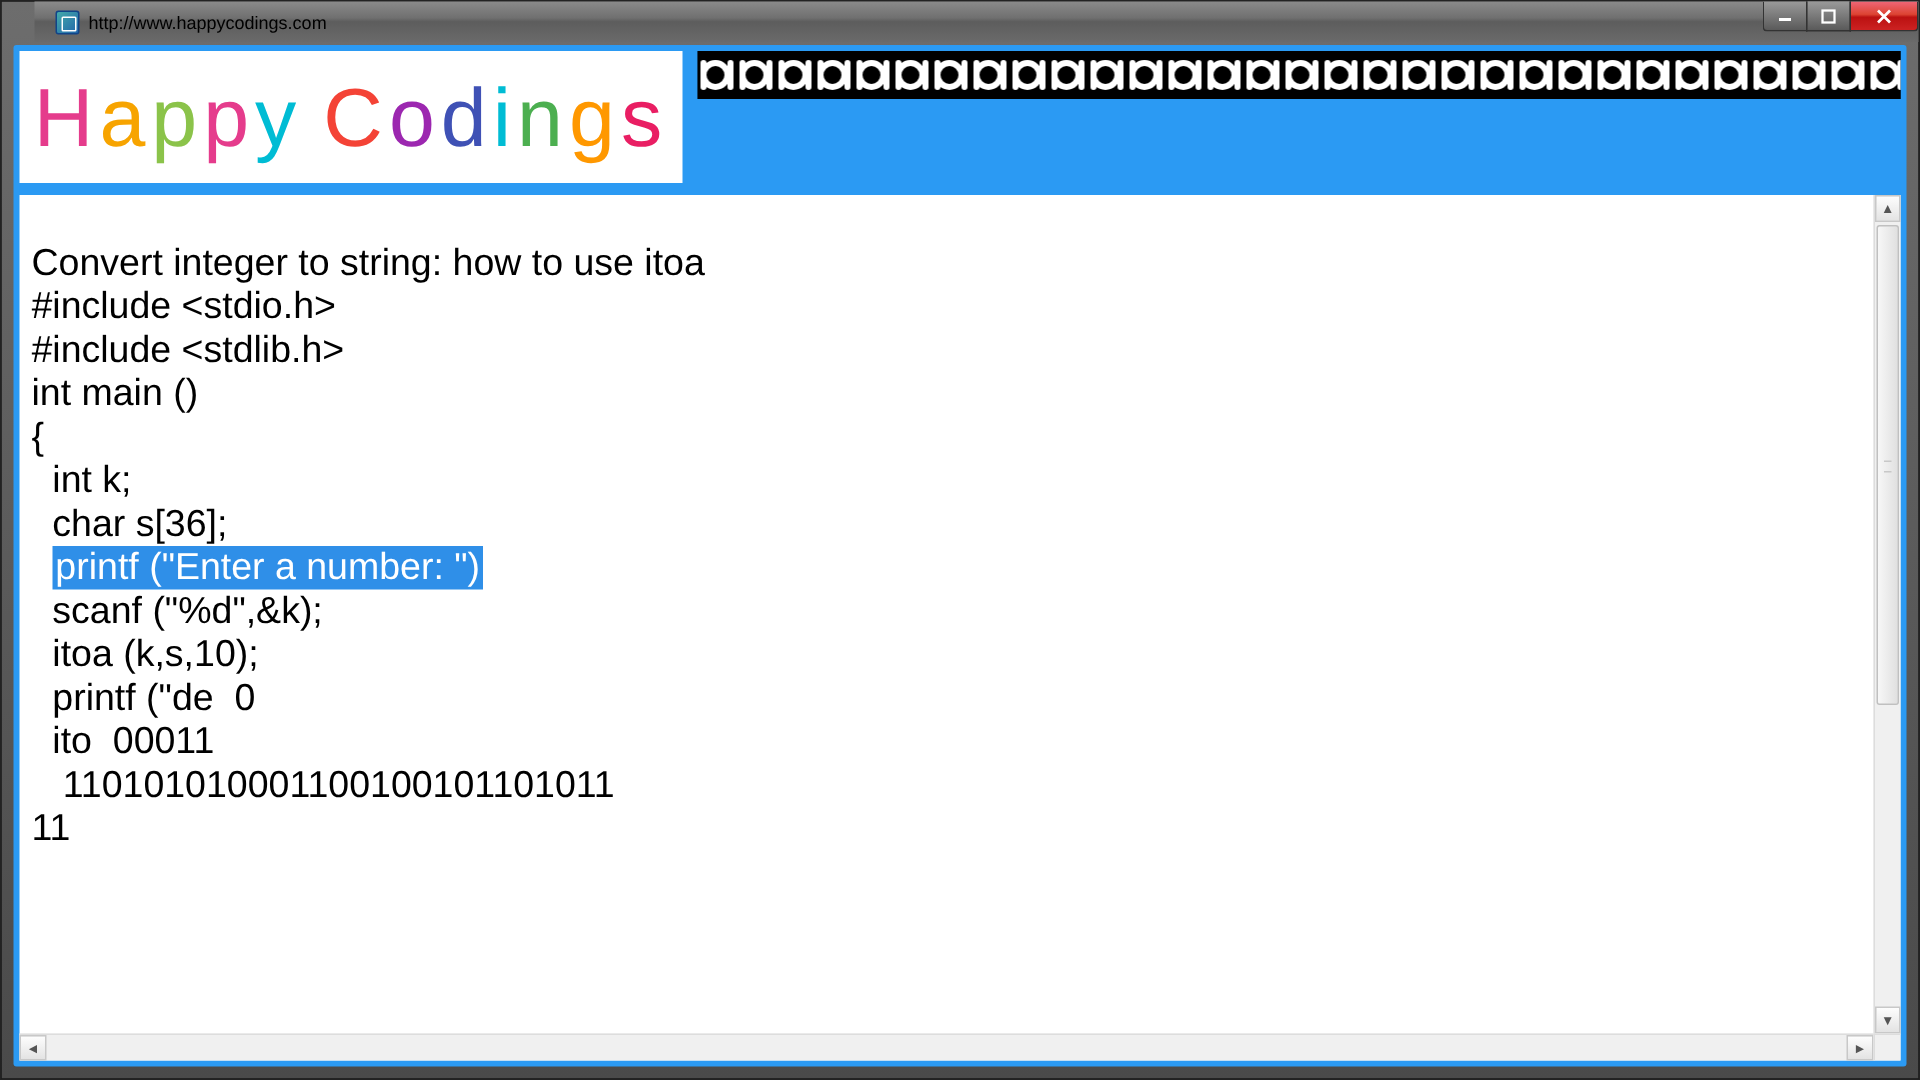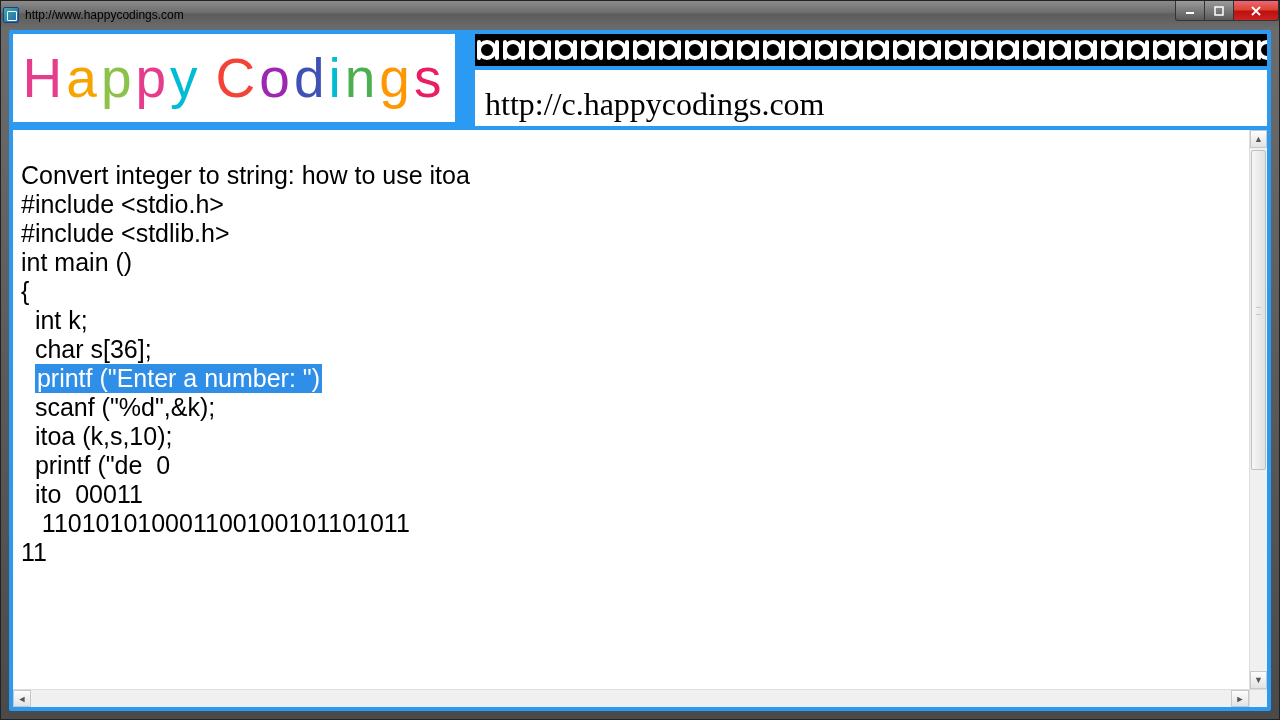--- a/index.html
+++ b/index.html
@@ -9,22 +9,23 @@
   .window {
     position: absolute;
     left: 0; top: 0; width: 1280px; height: 720px;
     background: linear-gradient(#6d6d6d, #4a4a4a);
     border: 1px solid #222;
   }
   .titlebar {
     height: 27px;
     background: linear-gradient(#8a8a8a 0%, #707070 40%, #5d5d5d 50%, #6a6a6a 100%);
     display: flex; align-items: center;
-    padding-left: 2px;
+    padding-left: 14px;
     position: relative;
+    margin-left: 22px;
   }
   .titlebar .favicon {
     width: 16px; height: 16px; margin-right: 6px;
     background: linear-gradient(135deg,#4aa 0%, #26a 100%);
     border: 1px solid #148; border-radius: 2px;
     display: inline-block; position: relative;
   }
   .titlebar .favicon::after{
     content:""; position:absolute; left:3px; top:3px; width:8px; height:8px;
     border:1px solid #fff; border-radius:1px;
@@ -57,21 +58,21 @@
   
   .app {
     position: absolute;
     left: 8px; right: 8px; top: 29px; bottom: 8px;
     background: #2b9af3; 
     border-radius: 2px;
     padding: 4px;
   }
 
   .header-row {
-    display: flex; gap: 20px; height: 105px; text-align: right;
+    display: flex; gap: 10px; height: 105px; text-align: right;
   }
   .logo-panel {
     width: 442px; height: 88px;
     background: #fff;
     display: flex; align-items: center; justify-content: center;
     overflow: hidden;
   }
   .logo-text {
     font-family: "Arial Narrow","Segoe UI Light", Arial, sans-serif;
     font-weight: 300;
@@ -216,23 +217,20 @@
               <pattern id="bin" x="0" y="0" width="26" height="32" patternUnits="userSpaceOnUse">
                 <rect width="26" height="32" fill="#000"></rect>
                 <rect x="2" y="6" width="4" height="20" rx="2" fill="#fff"></rect>
                 <circle cx="12" cy="16" r="8" fill="none" stroke="#fff" stroke-width="4"></circle>
                 <rect x="20" y="6" width="4" height="20" rx="2" fill="#fff"></rect>
               </pattern>
             </defs>
             <rect width="820" height="32" fill="url(#bin)"></rect>
           </svg>
         </div>
-        <div class="url-panel">
-          <span>http://c.happycodings.com</span>
-        </div>
       </div>
     </div>
 
     <div class="content-wrap">
       <div class="content">
 
         <div class="code-area">
 <span class="line">Convert integer to string: how to use itoa</span><span class="line"></span><span class="line">#include &lt;stdio.h&gt;</span><span class="line">#include &lt;stdlib.h&gt;</span><span class="line"></span><span class="line">int main ()</span><span class="line">{</span><span class="line">  int k;</span><span class="line">  char s[36];</span><span class="line"></span><span class="line"><span>  </span><span class="hl">printf ("Enter a number: ")</span></span><span class="line">  scanf ("%d",&amp;k);</span><span class="line"></span><span class="line">  itoa (k,s,10);</span><span class="line">  printf ("de  0</span><span class="line"></span><span class="line">  ito  00011</span><span class="line">   110101010001100100101101011</span><span class="line">11</span>
         </div>
 

